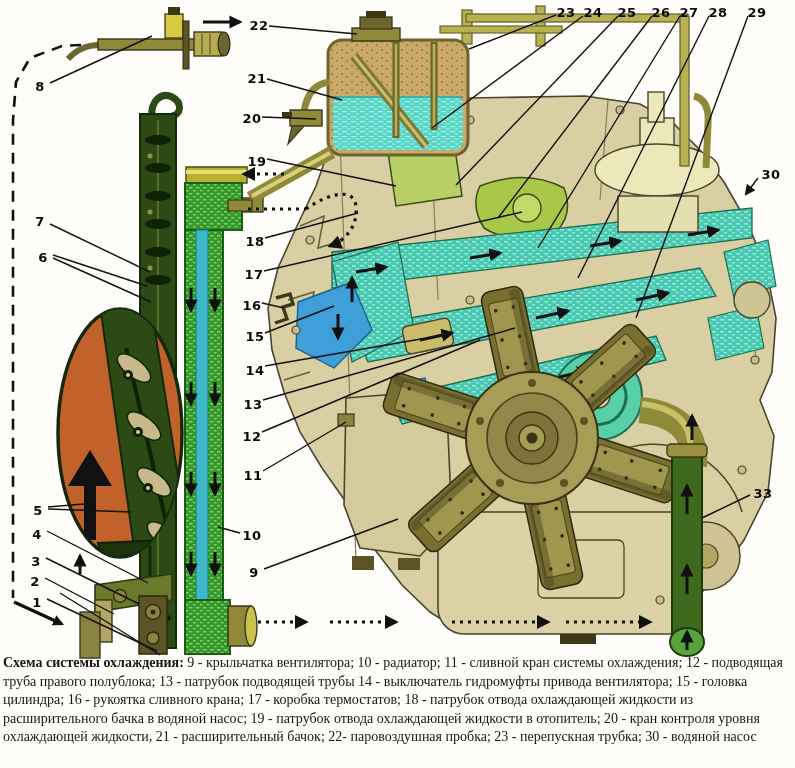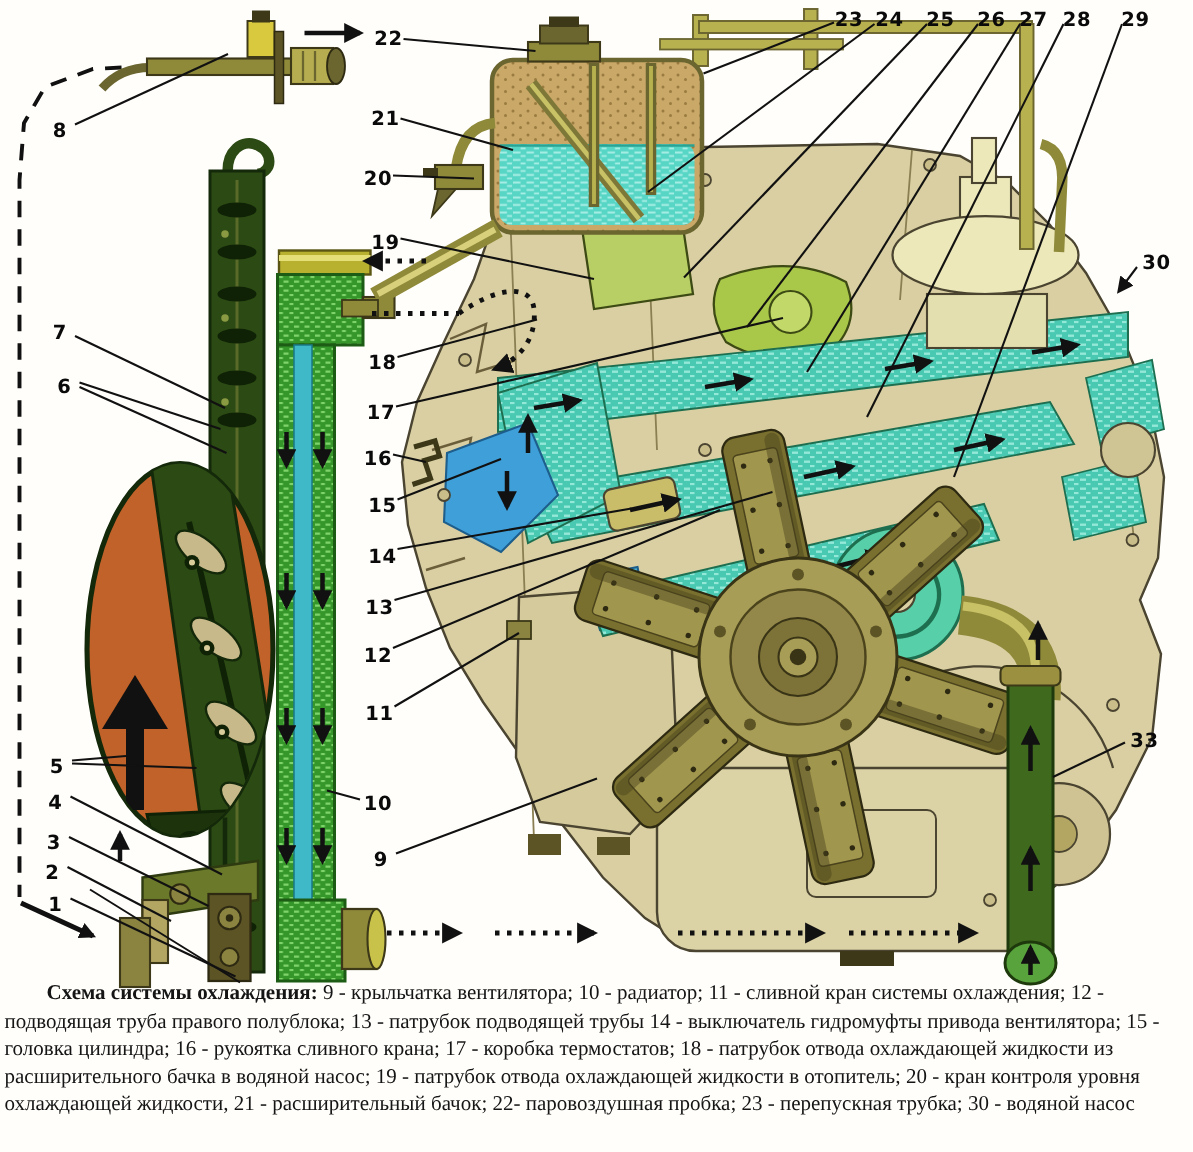--- a/index.html
+++ b/index.html
@@ -8,21 +8,21 @@
   svg{position:absolute;left:0;top:0;}
   .leader{stroke:#111;stroke-width:1.4;fill:none;}
   .callout{font:bold 13px "DejaVu Sans",sans-serif;letter-spacing:.5px;fill:#0a0a0a;
            text-anchor:middle;}
   .flow{stroke:#111;stroke-width:3;fill:none;}
   .dots{stroke:#111;stroke-width:3.2;fill:none;stroke-dasharray:3 5;}
   .outl{stroke:#4a4430;stroke-width:1.6;}
   .caption{position:absolute;left:3px;right:3px;top:654px;
            font-family:"Liberation Serif","DejaVu Serif",serif;
            font-size:14px;line-height:18.6px;color:#151515;text-align:left;}
-  .caption b{font-weight:bold;margin-left:28px;}
+  .caption b{font-weight:bold;}
 </style>
 </head>
 <body>
 
 <div class="stage">
 <svg width="795" height="768" viewBox="0 0 795 768">
   <defs>
     <marker id="mA" viewBox="0 0 10 10" refX="8" refY="5" markerWidth="4.4" markerHeight="4.4" orient="auto-start-reverse">
       <path d="M0,0 L10,5 L0,10 z" fill="#111"></path>
     </marker>

